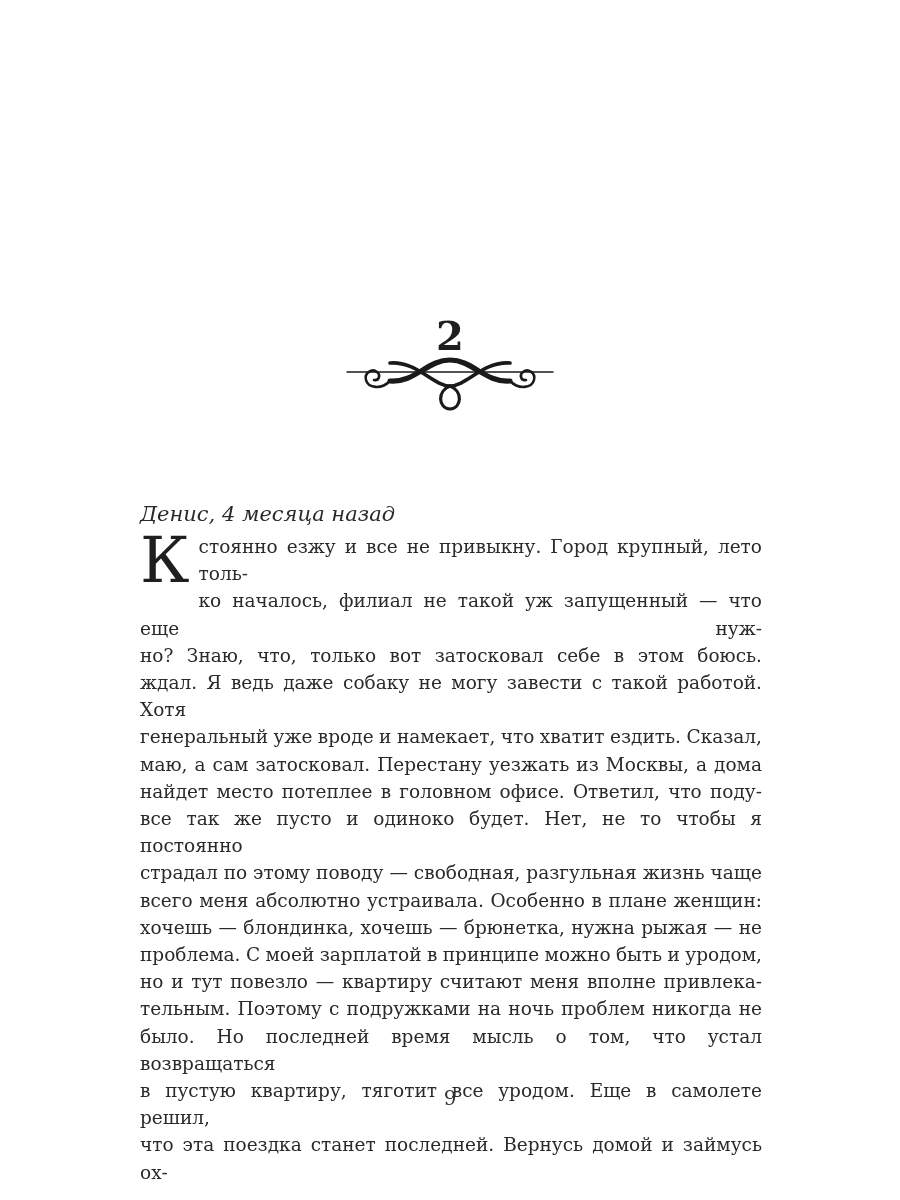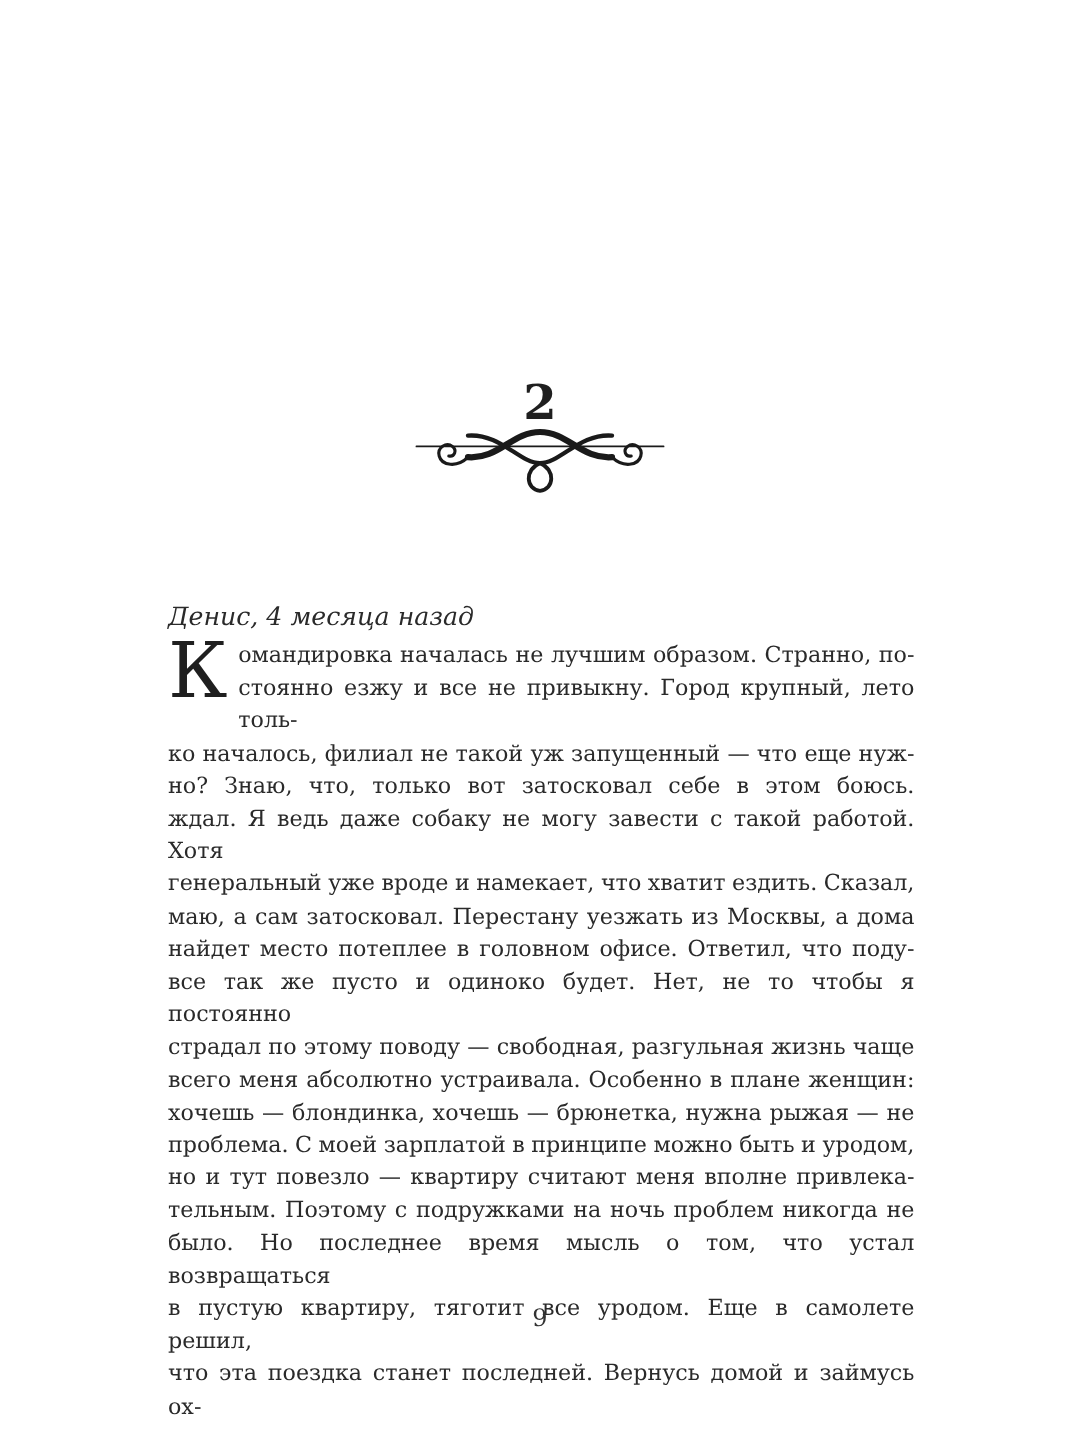--- a/index.html
+++ b/index.html
@@ -87,36 +87,35 @@
     <path d="M45,31 C36,40 23,38 21,30 C19,23 27,18 32,22 C36,25 34,31 29,30" stroke-width="2.6"></path>
     <path d="M165,31 C174,40 187,38 189,30 C191,23 183,18 178,22 C174,25 176,31 181,30" stroke-width="2.6"></path>
     <path d="M105,36 C92,41 93,58 105,59 C117,58 118,41 105,36" stroke-width="3.2"></path>
   </svg>
 
   <div class="subtitle">Денис, 4 месяца назад</div>
 
   <div class="body-text">
     <div class="dropcap">К</div>
     <div>
-        <div class="body-line">омандировка началась не лучшим образом. Странно, по-</div>
         <div class="body-line">стоянно езжу и все не привыкну. Город крупный, лето толь-</div>
         <div class="body-line">ко началось, филиал не такой уж запущенный — что еще нуж-</div>
         <div class="body-line">но? Знаю, что, только вот затосковал себе в этом боюсь.</div>
         <div class="body-line">ждал. Я ведь даже собаку не могу завести с такой работой. Хотя</div>
         <div class="body-line">генеральный уже вроде и намекает, что хватит ездить. Сказал,</div>
         <div class="body-line">маю, а сам затосковал. Перестану уезжать из Москвы, а дома</div>
         <div class="body-line">найдет место потеплее в головном офисе. Ответил, что поду-</div>
         <div class="body-line">все так же пусто и одиноко будет. Нет, не то чтобы я постоянно</div>
         <div class="body-line">страдал по этому поводу — свободная, разгульная жизнь чаще</div>
         <div class="body-line">всего меня абсолютно устраивала. Особенно в плане женщин:</div>
         <div class="body-line">хочешь — блондинка, хочешь — брюнетка, нужна рыжая — не</div>
         <div class="body-line">проблема. С моей зарплатой в принципе можно быть и уродом,</div>
         <div class="body-line">но и тут повезло — квартиру считают меня вполне привлека-</div>
         <div class="body-line">тельным. Поэтому с подружками на ночь проблем никогда не</div>
-        <div class="body-line">было. Но последнее время мысль о том, что устал возвращаться</div>
+        <div class="body-line">было. Но последней время мысль о том, что устал возвращаться</div>
         <div class="body-line">в пустую квартиру, тяготит все уродом. Еще в самолете решил,</div>
         <div class="body-line">что эта поездка станет последней. Вернусь домой и займусь ох-</div>
       </div>
   </div>
 
   <div class="page-number">9</div>
 
 </div>
 
 </body></html>

